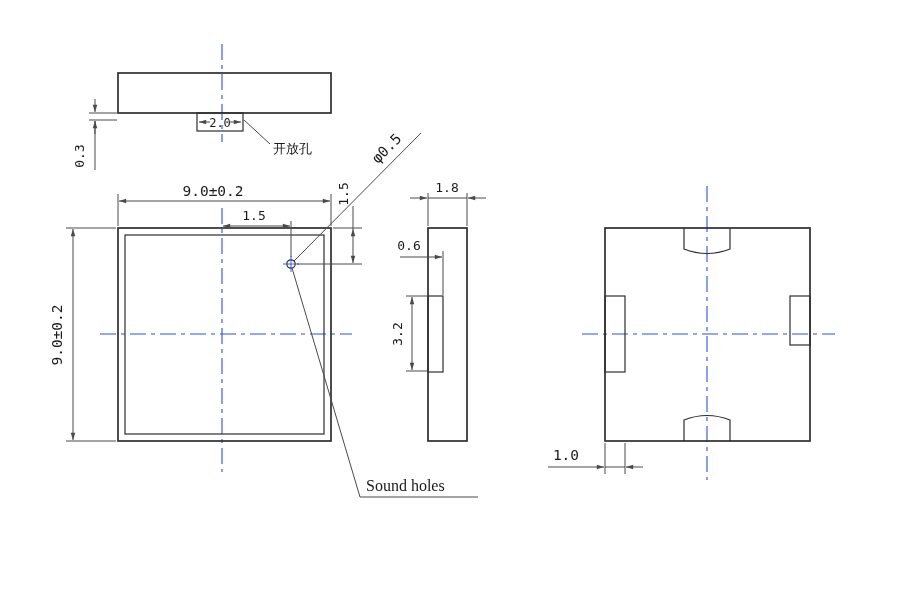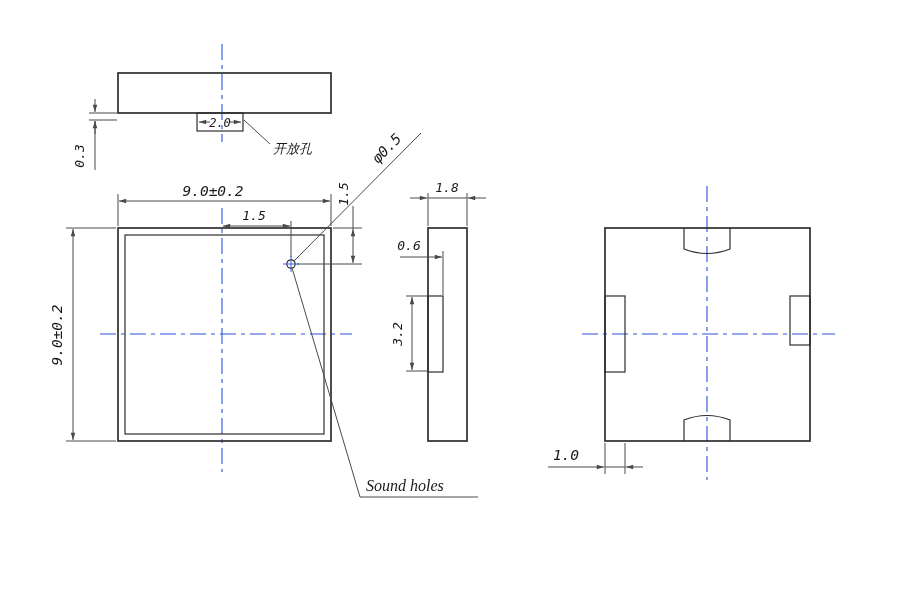--- a/index.html
+++ b/index.html
@@ -1,20 +1,19 @@
 <!DOCTYPE html>
 <html style="--line: #2e2e2e; --dim: #4a4a4a; --centerline: #2b50e0; --text: #1a1a1a; --bg: #ffffff;"><head>
 <meta charset="utf-8">
 <style>
   html,body{margin:0;padding:0;background:#fff;}
   .canvas{
     width:901px;height:595px;position:relative;
     background:var(--bg,#ffffff);
     font-family:"DejaVu Sans Mono", monospace;
-    font-style:italic;
   }
   svg{display:block;}
   .bg{fill:var(--bg,#ffffff);}
   .ln{stroke:var(--line,#2e2e2e);fill:none;}
   .thick{stroke-width:1.7;}
   .thin2{stroke-width:1.2;}
   .dim{stroke:var(--dim,#4a4a4a);stroke-width:1;fill:none;}
   .cl{stroke:var(--centerline,#2b50e0);stroke-width:1.1;fill:none;stroke-dasharray:16 5 4 5;}
   .clthin{stroke:var(--centerline,#2b50e0);stroke-width:0.9;fill:none;}
   .arrowhead{fill:var(--dim,#4a4a4a);}

